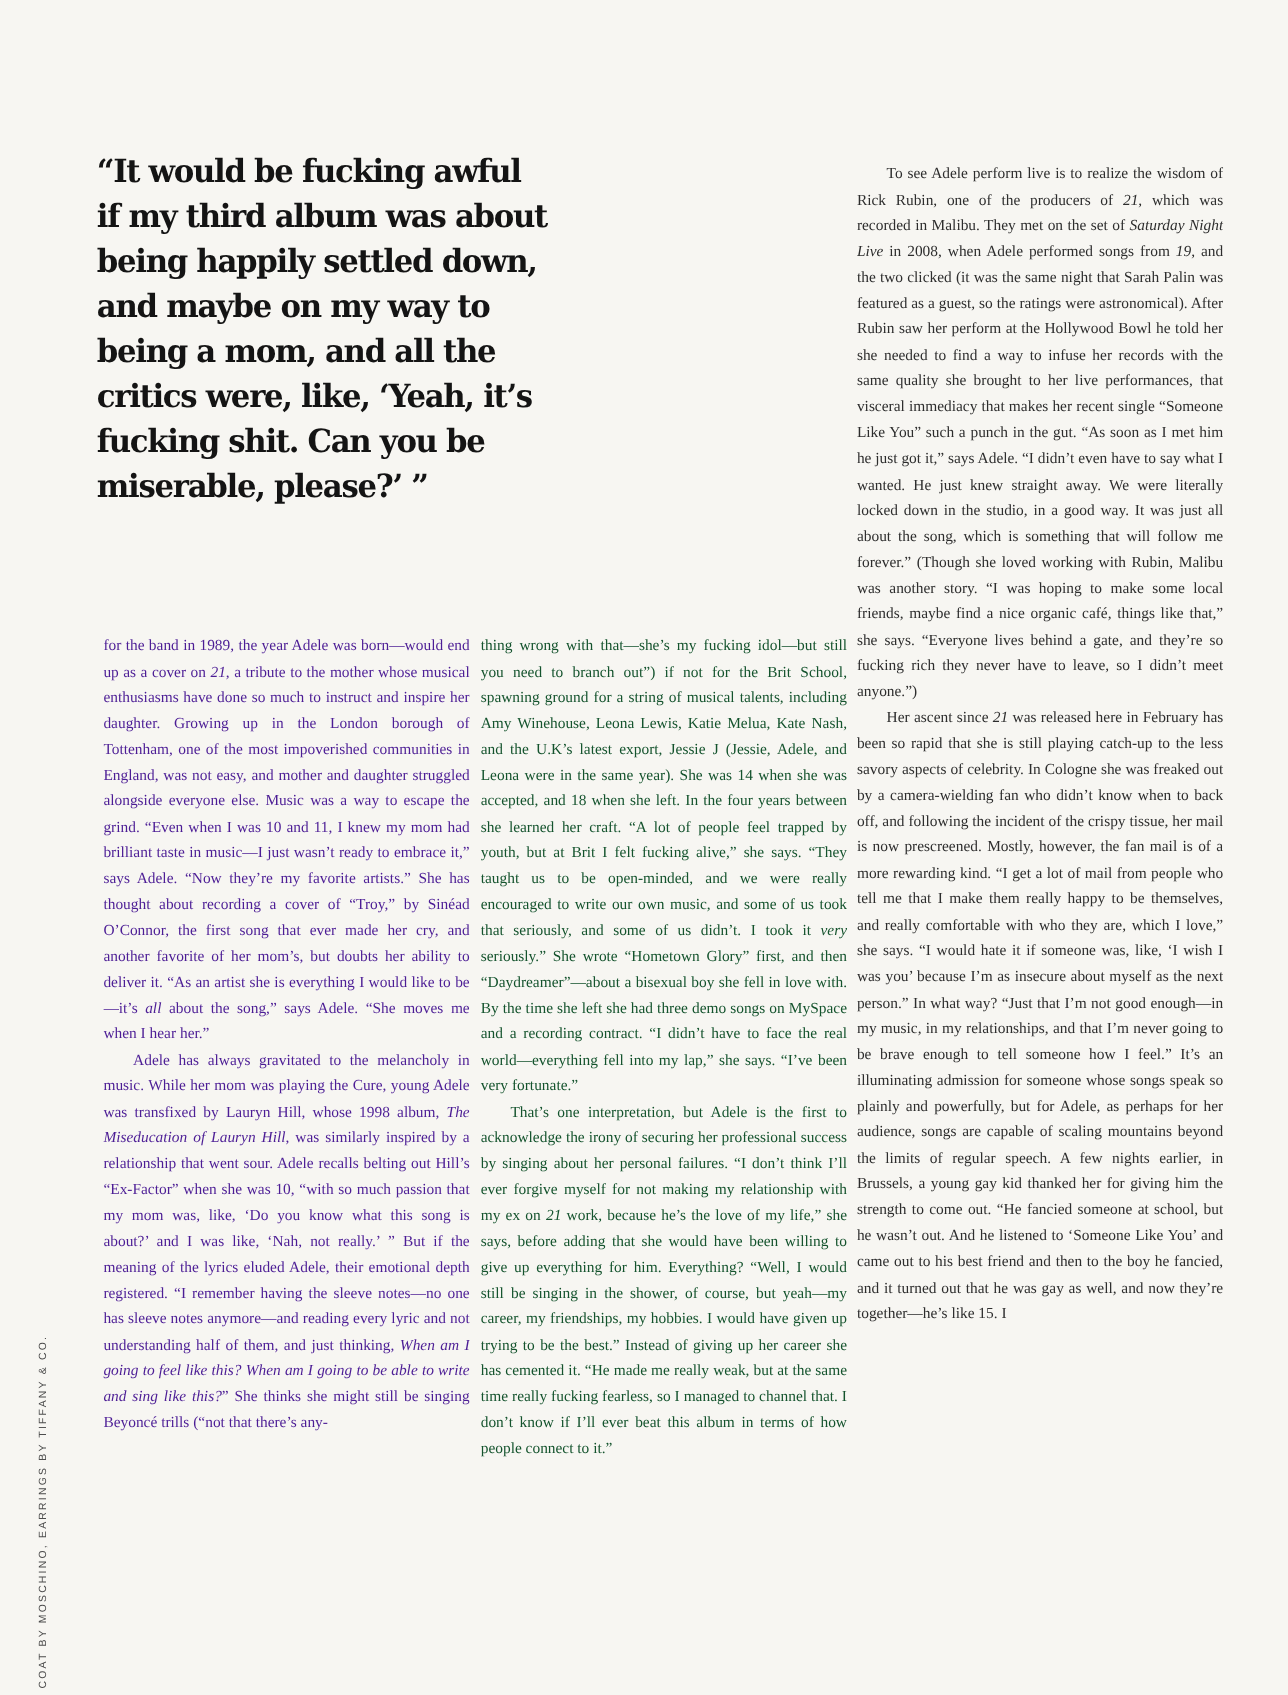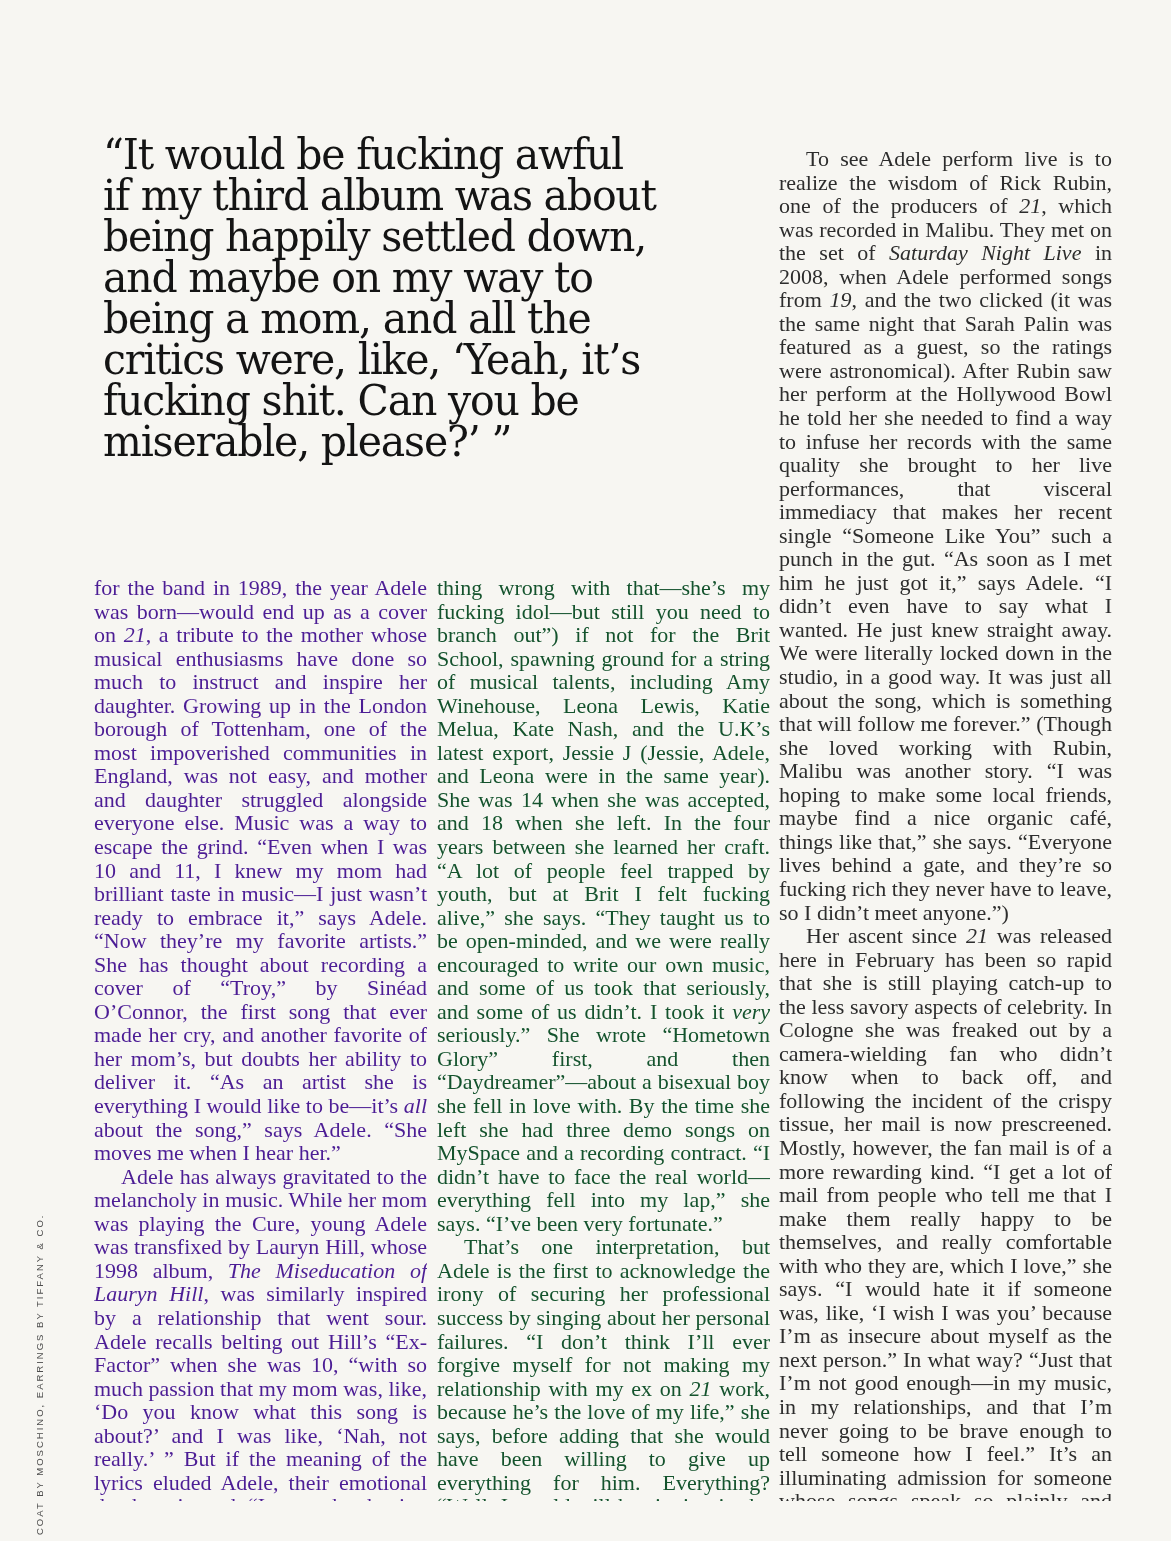--- a/index.html
+++ b/index.html
@@ -13,31 +13,31 @@
   
   .credit{
     position:absolute;left:34px;top:1185px;height:350px;
     writing-mode:vertical-rl;transform:rotate(180deg);
     font-family:"Liberation Sans",sans-serif;
     font-size:9.5px;letter-spacing:2px;color:#4d4d4d;
     white-space:nowrap;
   }
   
   .pull-quote{
-    position:absolute;left:103px;top:134px;width:672px;
+    position:absolute;left:88px;top:134px;width:672px;
     font-family:"DejaVu Serif",serif;
-    font-weight:400;
-    font-size:41px;line-height:41px;letter-spacing:-1.2px;
+    font-weight:700;
+    font-size:28px;line-height:41px;letter-spacing:-1.2px;
     color:#141414;
   }
   .pq-line{white-space:nowrap;transform:scaleY(1.04);transform-origin:left top;}
   
   .col{
     position:absolute;width:333px;
-    font-size:22px;line-height:23.55px;
+    font-size:14px;line-height:23.55px;
     text-align:justify;color:#2d2d2d;
     overflow:hidden;
     hyphens:auto;
   }
   #col1{left:94px;top:576px;height:925px;}
   #col2{left:437px;top:576px;height:925px;}
   #col3{left:779px;top:147px;height:1354px;}
   .col p{margin:0;padding:0;}
   .col p.indent{text-indent:27px;}
   .col em{font-style:italic;}

